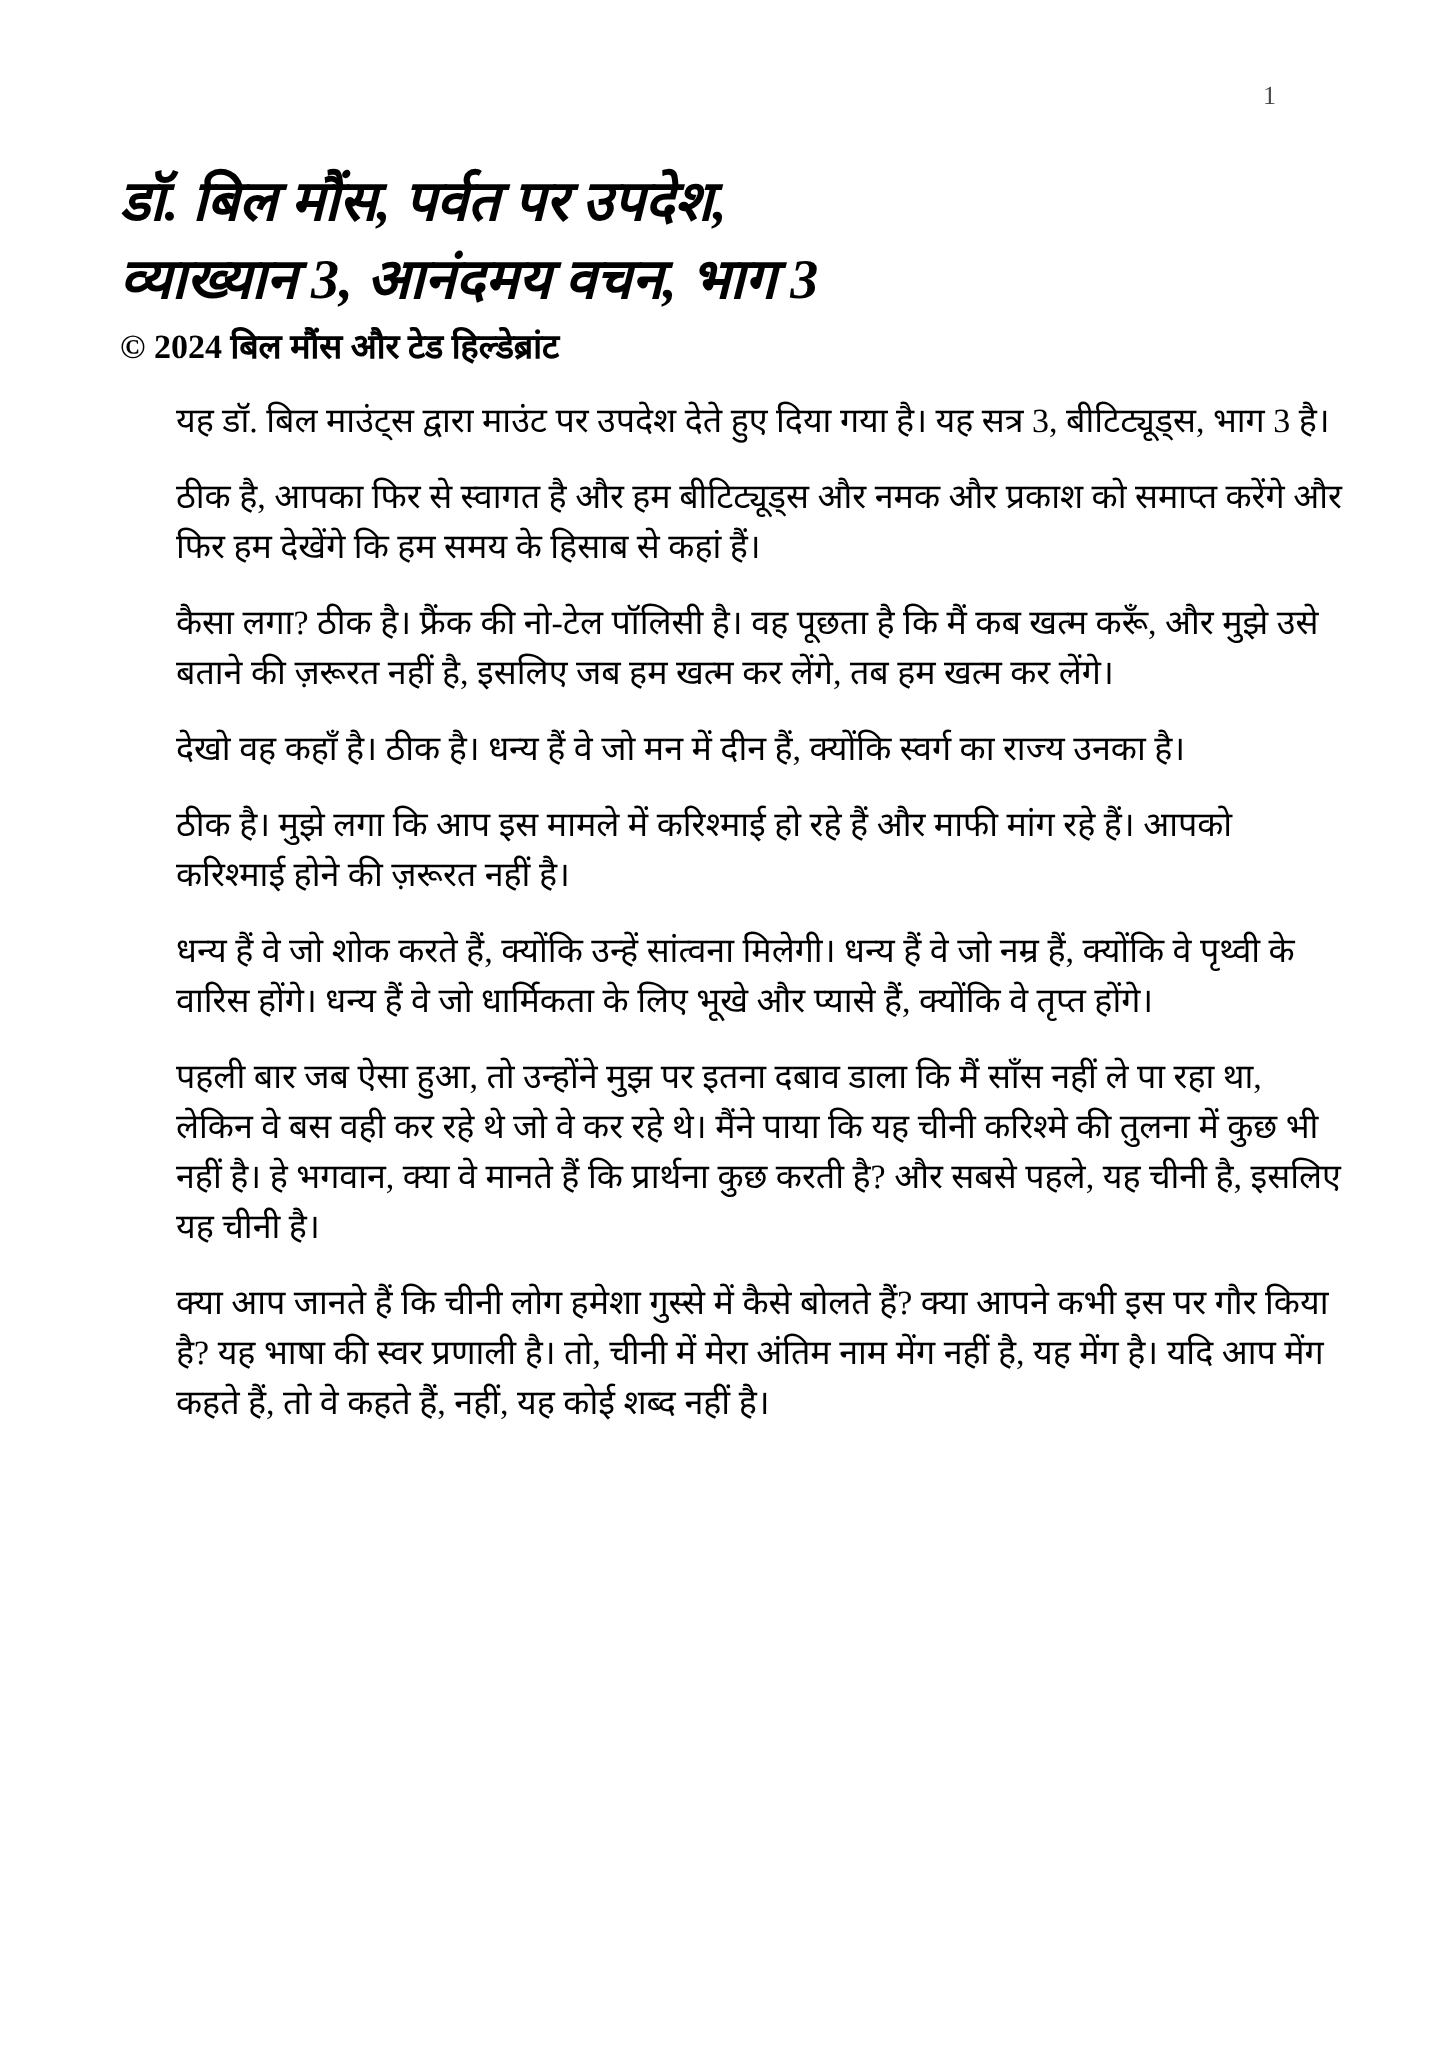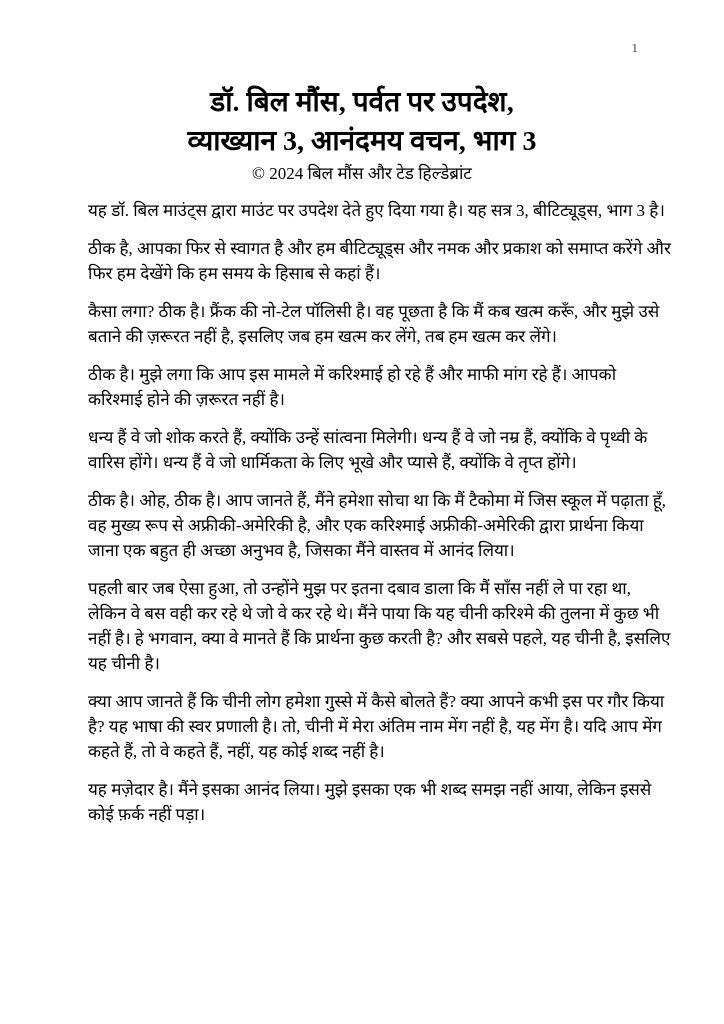--- a/index.html
+++ b/index.html
@@ -20,32 +20,32 @@
   .page-number {
     position: absolute;
     top: 40px;
     right: 86px;
     font-size: 13px;
     line-height: 16px;
     color: #4a4a4a;
   }
   .doc-title {
     margin: 82px 60px 0 60px;
-    text-align: center;
     font-size: 28px;
     line-height: 39px;
     font-weight: bold;
     letter-spacing: 0;
+    font-style: italic;
   }
   .copyright {
     margin: 3px 60px 0 60px;
-    text-align: center;
+    text-align: left;
     font-size: 17px;
     line-height: 22px;
-    font-weight: normal;
+    font-weight: bold;
   }
   .doc-body {
     margin: 13px 52px 0 88px;
     font-size: 17px;
     line-height: 25px;
     text-align: left;
   }
   .doc-body p {
     margin: 0 0 13px 0;
     padding: 0;
@@ -62,21 +62,20 @@
     <span>डॉ. बिल मौंस, पर्वत पर उपदेश,</span><br>
     <span>व्याख्यान 3, आनंदमय वचन, भाग 3</span>
   </h1>
 
   <div class="copyright">© 2024 बिल मौंस और टेड हिल्डेब्रांट</div>
 
   <div class="doc-body">
     <p>यह डॉ. बिल माउंट्स द्वारा माउंट पर उपदेश देते हुए दिया गया है। यह सत्र 3, बीटिट्यूड्स, भाग 3 है।</p>
     <p>ठीक है, आपका फिर से स्वागत है और हम बीटिट्यूड्स और नमक और प्रकाश को समाप्त करेंगे और फिर हम देखेंगे कि हम समय के हिसाब से कहां हैं।</p>
     <p>कैसा लगा? ठीक है। फ्रैंक की नो-टेल पॉलिसी है। वह पूछता है कि मैं कब खत्म करूँ, और मुझे उसे बताने की ज़रूरत नहीं है, इसलिए जब हम खत्म कर लेंगे, तब हम खत्म कर लेंगे।</p>
+    <p>देखो वह कहाँ है। ठीक है। धन्य हैं वे जो मन में दीन हैं, क्योंकि स्वर्ग का राज्य उनका है।</p>
     <p>ठीक है। मुझे लगा कि आप इस मामले में करिश्माई हो रहे हैं और माफी मांग रहे हैं। आपको करिश्माई होने की ज़रूरत नहीं है।</p>
     <p>धन्य हैं वे जो शोक करते हैं, क्योंकि उन्हें सांत्वना मिलेगी। धन्य हैं वे जो नम्र हैं, क्योंकि वे पृथ्वी के वारिस होंगे। धन्य हैं वे जो धार्मिकता के लिए भूखे और प्यासे हैं, क्योंकि वे तृप्त होंगे।</p>
-    <p>ठीक है। ओह, ठीक है। आप जानते हैं, मैंने हमेशा सोचा था कि मैं टैकोमा में जिस स्कूल में पढ़ाता हूँ, वह मुख्य रूप से अफ्रीकी-अमेरिकी है, और एक करिश्माई अफ्रीकी-अमेरिकी द्वारा प्रार्थना किया जाना एक बहुत ही अच्छा अनुभव है, जिसका मैंने वास्तव में आनंद लिया।</p>
     <p>पहली बार जब ऐसा हुआ, तो उन्होंने मुझ पर इतना दबाव डाला कि मैं साँस नहीं ले पा रहा था, लेकिन वे बस वही कर रहे थे जो वे कर रहे थे। मैंने पाया कि यह चीनी करिश्मे की तुलना में कुछ भी नहीं है। हे भगवान, क्या वे मानते हैं कि प्रार्थना कुछ करती है? और सबसे पहले, यह चीनी है, इसलिए यह चीनी है।</p>
     <p>क्या आप जानते हैं कि चीनी लोग हमेशा गुस्से में कैसे बोलते हैं? क्या आपने कभी इस पर गौर किया है? यह भाषा की स्वर प्रणाली है। तो, चीनी में मेरा अंतिम नाम मेंग नहीं है, यह मेंग है। यदि आप मेंग कहते हैं, तो वे कहते हैं, नहीं, यह कोई शब्द नहीं है।</p>
-    <p>यह मज़ेदार है। मैंने इसका आनंद लिया। मुझे इसका एक भी शब्द समझ नहीं आया, लेकिन इससे कोई फ़र्क नहीं पड़ा।</p>
   </div>
 
 </div>
 
 </body></html>

